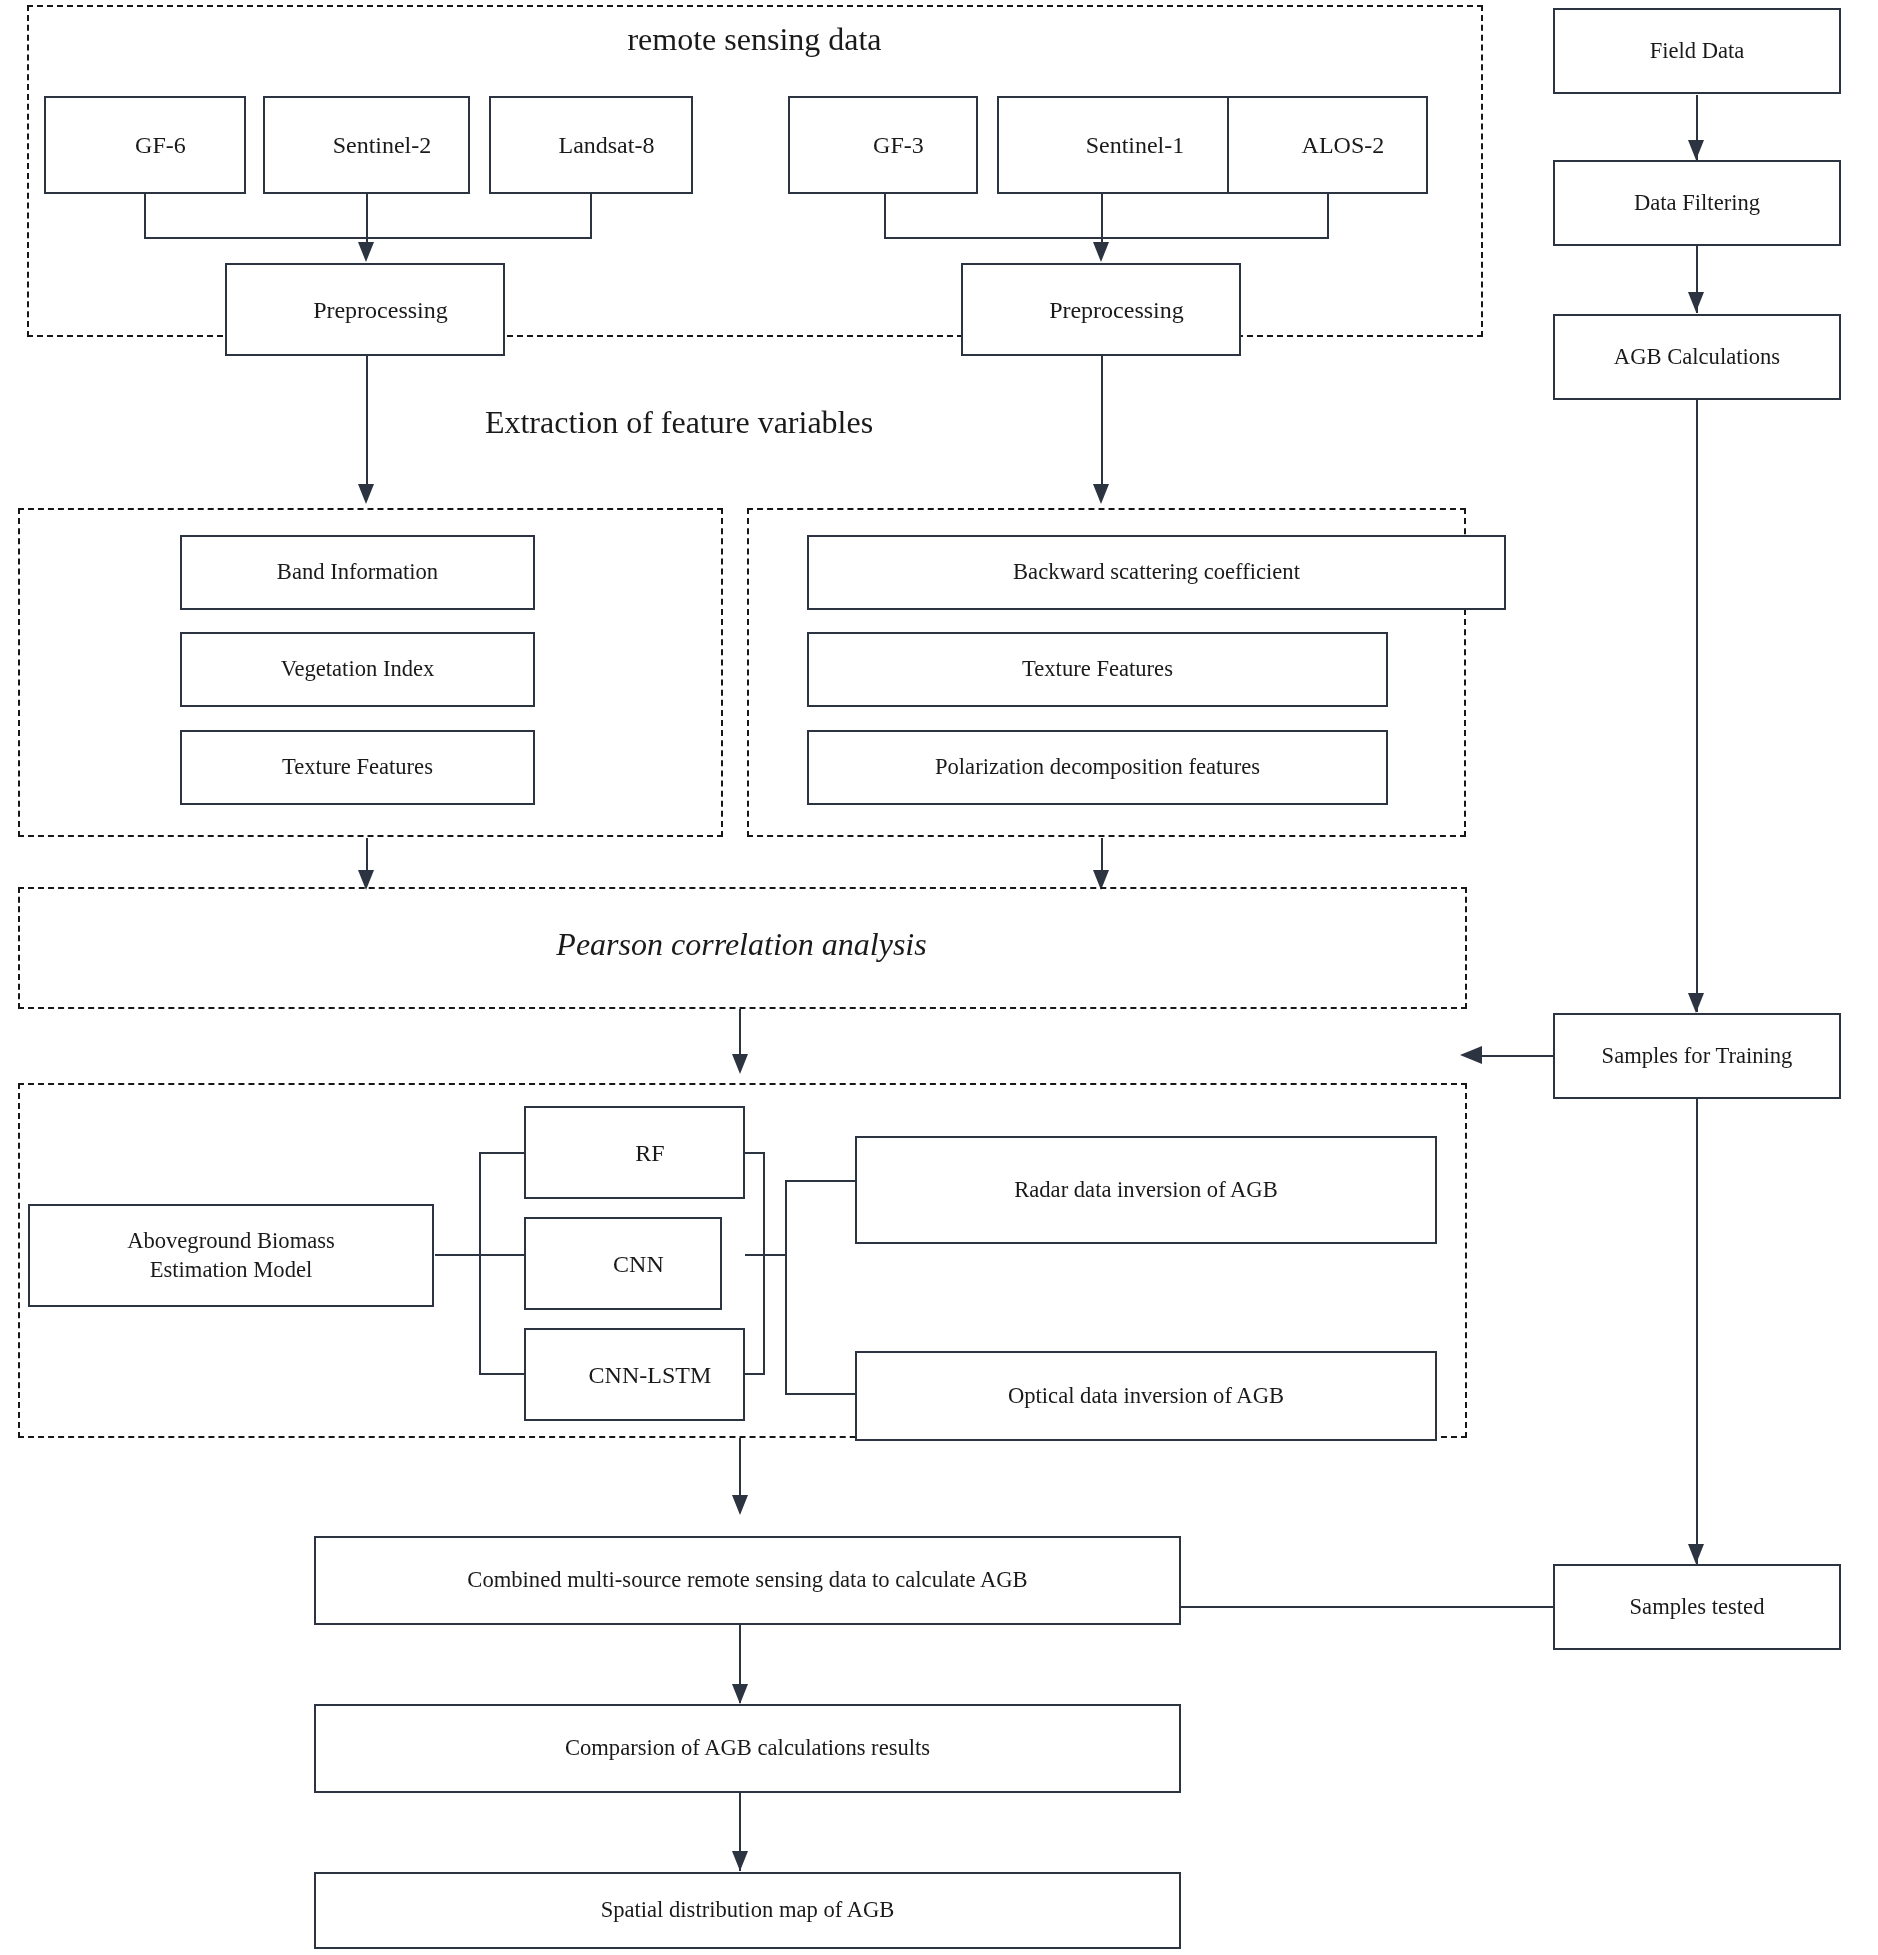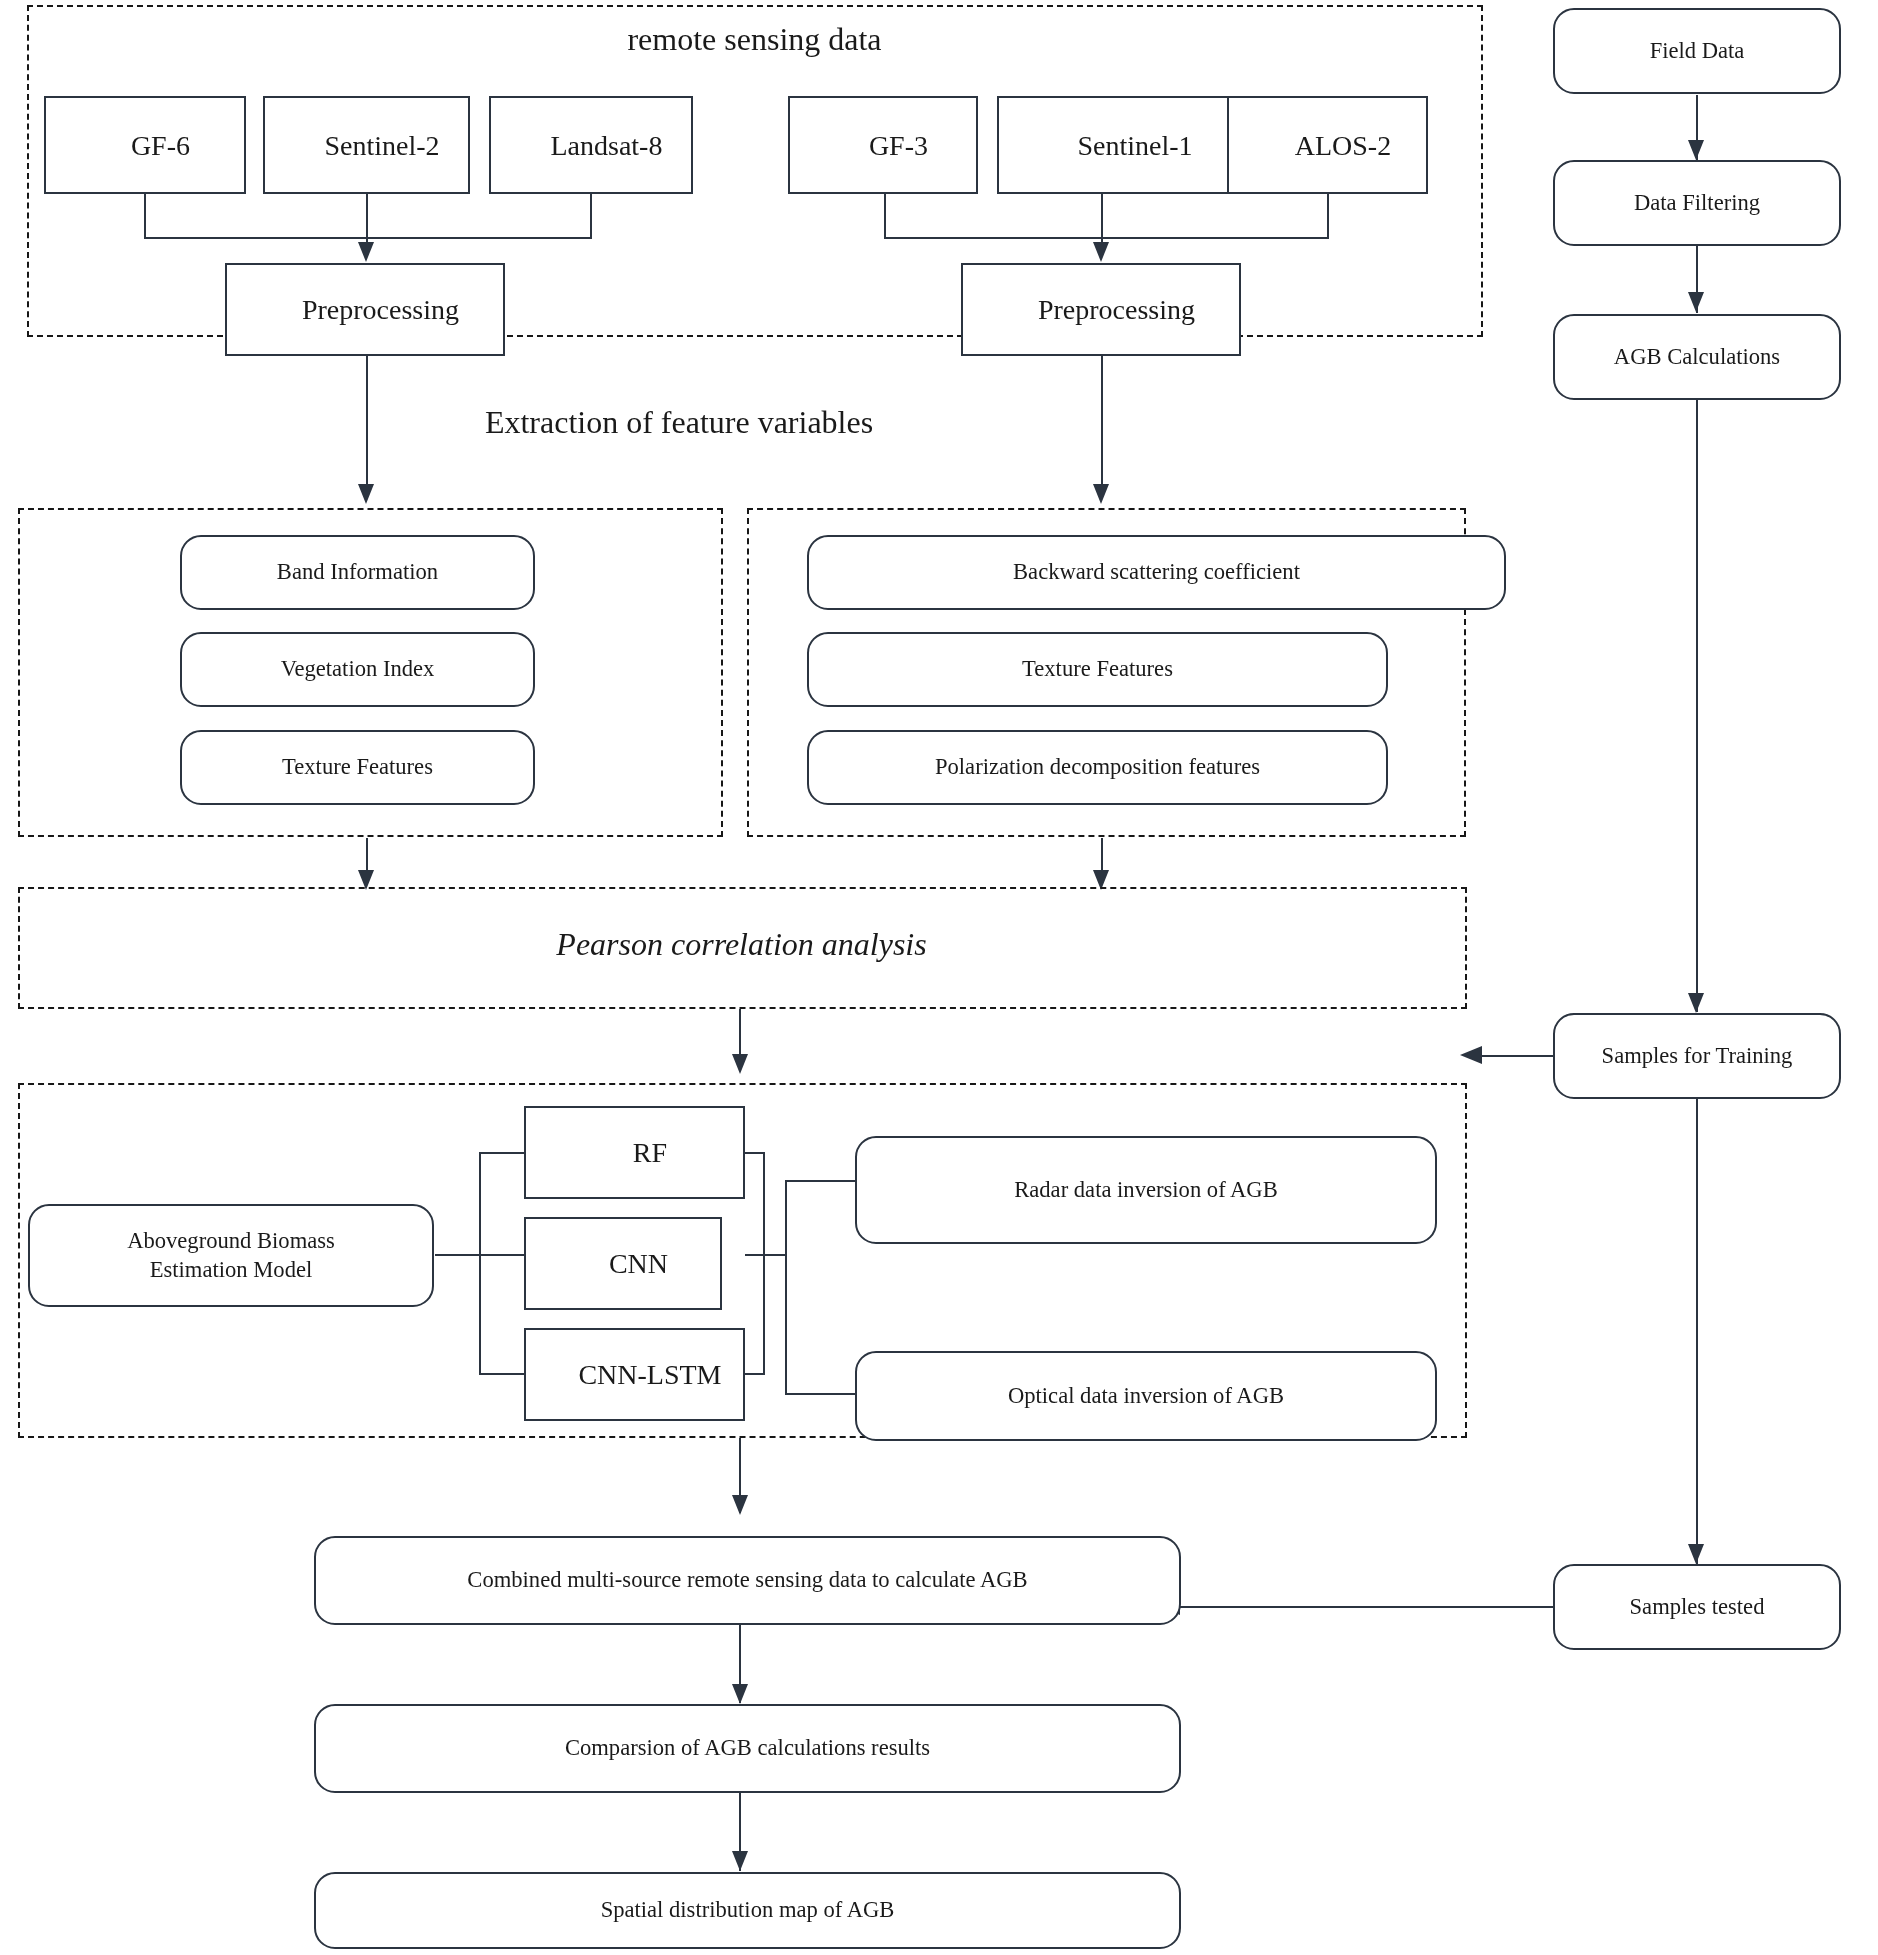--- a/index.html
+++ b/index.html
@@ -68,22 +68,22 @@
   .arrow-left {
     position: absolute;
     width: 0;
     height: 0;
     border-top: 9.8px solid transparent;
     border-bottom: 9.8px solid transparent;
     border-right: 22.6px solid #2b3440;
   }
   
   .fs-big   { font-size: 32px; }
-  .fs-node  { font-size: 28px; padding-left: 36px; }
-  .fs-node2 { font-size: 22.6px; border-radius: 21px; }
+  .fs-node  { font-size: 24px; padding-left: 36px; }
+  .fs-node2 { font-size: 22.6px; }
 </style>
 </head>
 <body>
 
 <div id="root">
 
   <div class="group" style="left:27px; top:5.1px; width:1456px; height:332px;"></div>
 
   <div class="title fs-big" style="left:438px; top:20.6px; width:633px;">remote sensing data</div>
 

